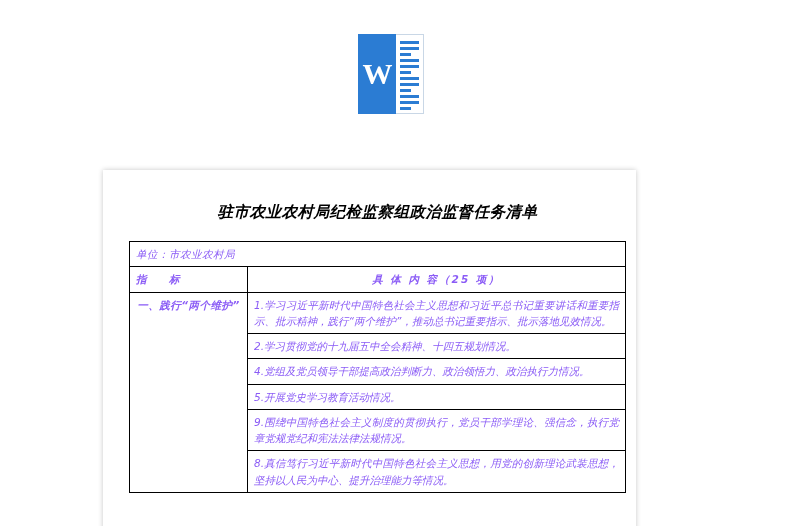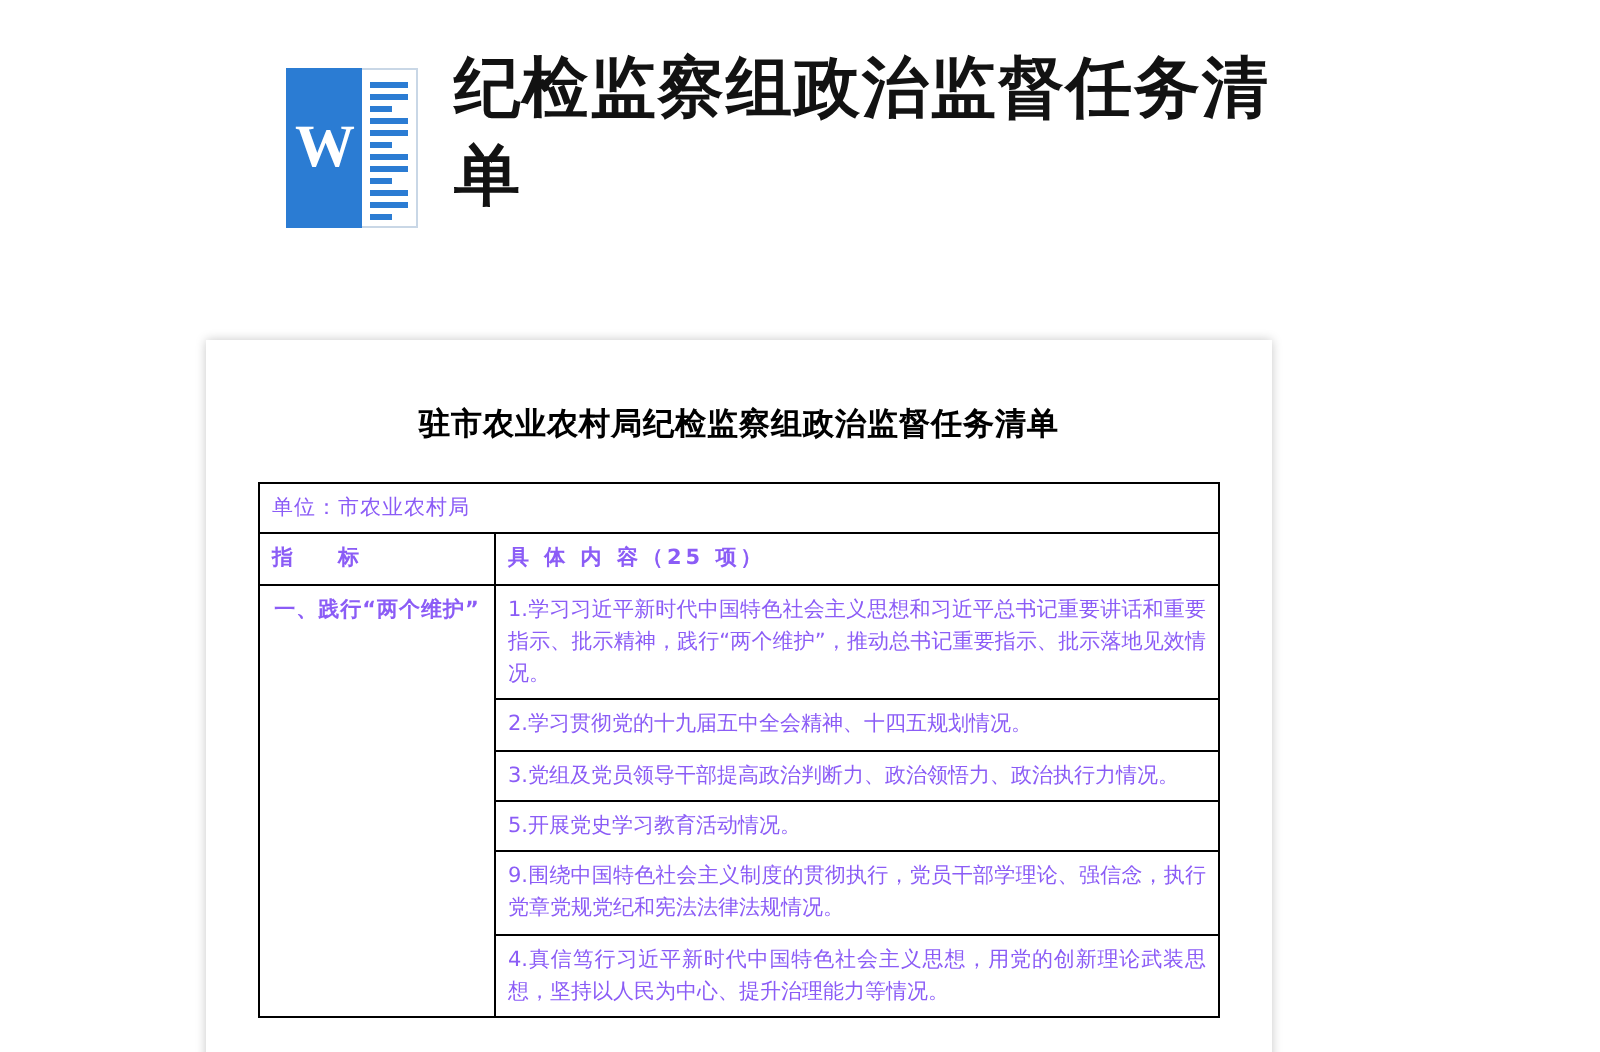--- a/index.html
+++ b/index.html
@@ -95,21 +95,22 @@
     position: absolute;
     left: 103px;
     top: 170px;
     width: 533px;
     height: 400px;
     background: #ffffff;
     box-shadow: 0 0 5px rgba(0,0,0,0.22);
     overflow: hidden;
   }
   .paper-inner {
-    padding: 26px 26px 0 26px;
+    padding: 26px 10px 0 26px;
+    font-style: italic;
   }
   .tbl-title {
     text-align: center;
     font-family: "DejaVu Sans", sans-serif;
     font-size: 15.5px;
     font-weight: bold;
     color: #000;
     letter-spacing: 0.5px;
     margin: 6px 0 18px 0;
   }
@@ -139,20 +140,21 @@
   td.head-idx {
     width: 118px;
     text-align: left;
     font-weight: bold;
     font-size: 11.5px;
     letter-spacing: 6px;
     padding: 3px 0 4px 0;
     vertical-align: middle;
   }
   td.head-content {
+    text-align: center;
     font-weight: bold;
     font-size: 11.5px;
     letter-spacing: 2px;
     padding: 3px 0 4px 0;
     vertical-align: middle;
   }
   td.group-cell {
     width: 118px;
     text-align: center;
     font-weight: bold;
@@ -182,21 +184,20 @@
           <i class="full"></i>
           <i class="short"></i>
         <i class="full"></i>
           <i class="full"></i>
           <i class="short"></i>
         <i class="full"></i>
           <i class="full"></i>
           <i class="short"></i>
       </div>
     </div>
-    <div class="doc-title">纪检监察组政治监督任务清单</div>
   </div>
 
   <div class="paper">
     <div class="paper-inner">
       <div class="tbl-title">驻市农业农村局纪检监察组政治监督任务清单</div>
       <table class="sheet">
         <colgroup>
             <col style="width:118px">
             <col>
           </colgroup>
@@ -209,29 +210,29 @@
             <td class="head-content">具 体 内 容（25 项）</td>
           </tr>
           <tr>
             <td class="group-cell" rowspan="6">一、践行“两个维护”</td>
             <td class="item-cell">1.学习习近平新时代中国特色社会主义思想和习近平总书记重要讲话和重要指示、批示精神，践行“两个维护”，推动总书记重要指示、批示落地见效情况。</td>
           </tr>
           <tr>
             <td class="item-cell">2.学习贯彻党的十九届五中全会精神、十四五规划情况。</td>
           </tr>
           <tr>
-            <td class="item-cell">3.党组及党员领导干部提高政治判断力、政治领悟力、政治执行力情况。</td>
+            <td class="item-cell">4.党组及党员领导干部提高政治判断力、政治领悟力、政治执行力情况。</td>
           </tr>
           <tr>
             <td class="item-cell">5.开展党史学习教育活动情况。</td>
           </tr>
           <tr>
             <td class="item-cell">9.围绕中国特色社会主义制度的贯彻执行，党员干部学理论、强信念，执行党章党规党纪和宪法法律法规情况。</td>
           </tr>
           <tr>
-            <td class="item-cell">4.真信笃行习近平新时代中国特色社会主义思想，用党的创新理论武装思想，坚持以人民为中心、提升治理能力等情况。</td>
+            <td class="item-cell">8.真信笃行习近平新时代中国特色社会主义思想，用党的创新理论武装思想，坚持以人民为中心、提升治理能力等情况。</td>
           </tr>
         </tbody>
       </table>
     </div>
   </div>
 
 </div>
 
 </body></html>

